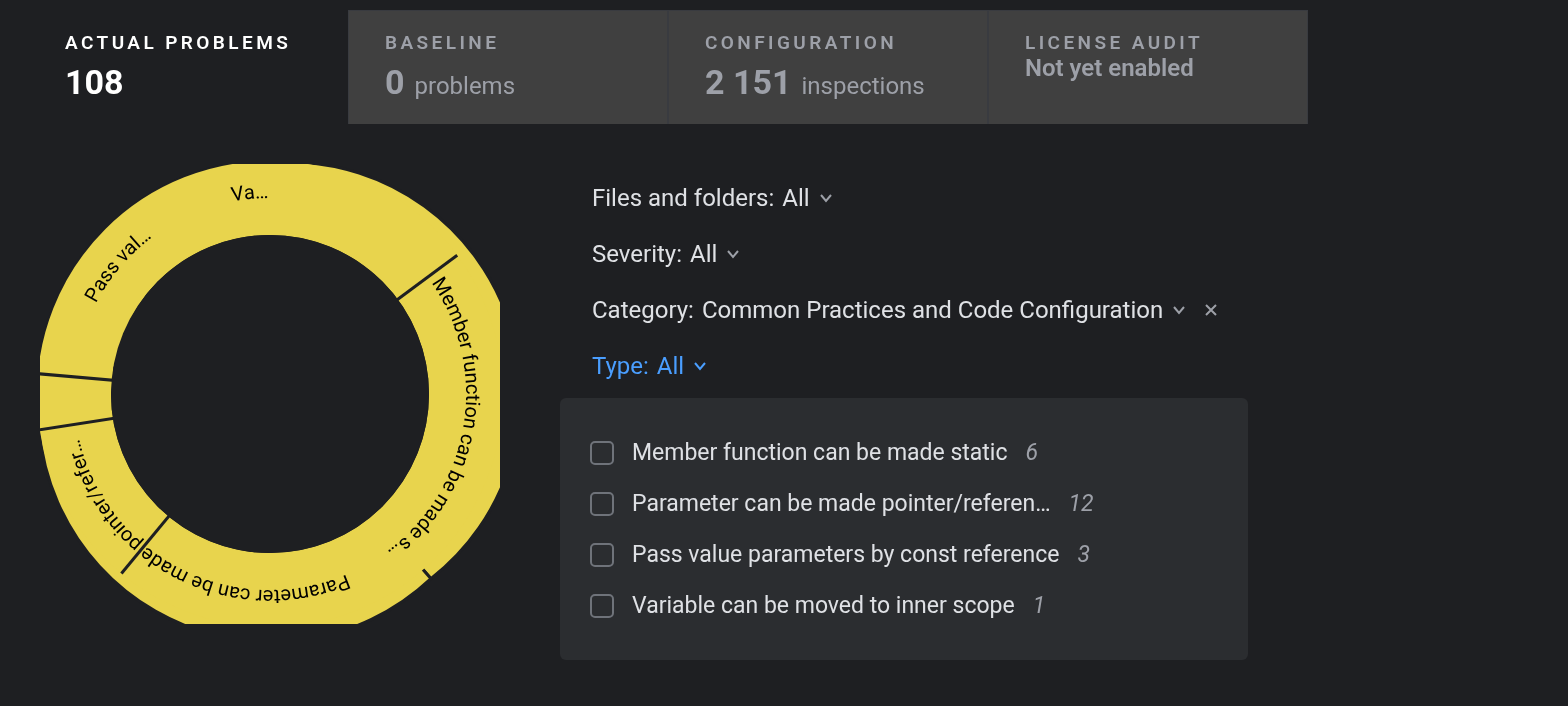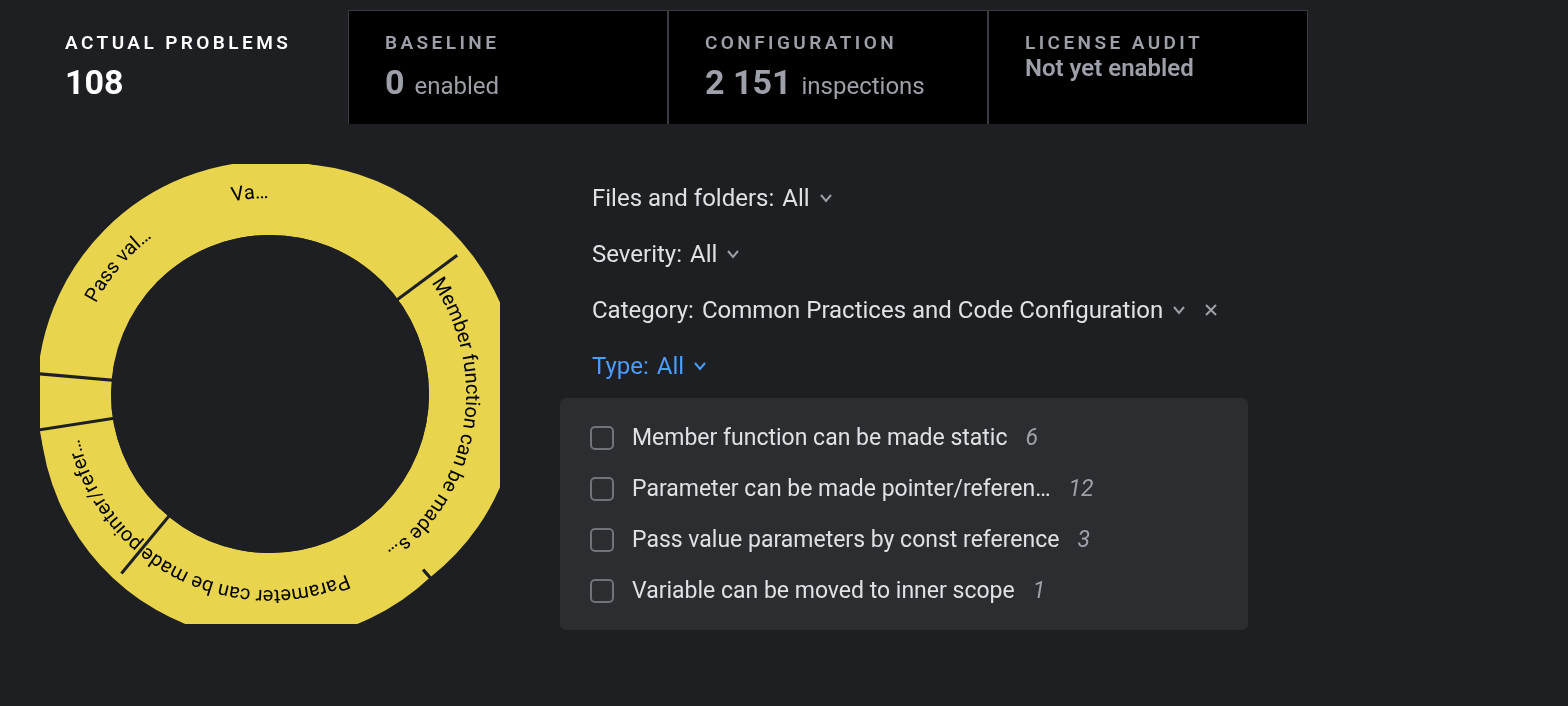--- a/index.html
+++ b/index.html
@@ -33,21 +33,21 @@
   .tab {
     flex: 0 0 auto;
     padding: 20px 36px 22px 36px;
     border: 1px solid transparent;
     border-bottom: none;
     min-width: 320px;
     cursor: pointer;
   }
   .tab.inactive {
     border-color: var(--border);
-    background: #000000;
+    background: #404040;
   }
   .tab-label {
     letter-spacing: 0.18em;
     font-size: 19px;
     font-weight: 600;
     color: var(--text-dim);
     text-transform: uppercase;
   }
   .tab.active .tab-label { color: var(--text-bright); }
   .tab-value-row {
@@ -146,21 +146,21 @@
     margin-left: 8px;
     color: var(--text-dim);
     cursor: pointer;
   }
   .close-x svg { display: block; }
 
   
   .type-list {
     background: var(--surface);
     border-radius: 6px;
-    padding: 14px 0;
+    padding: 29px 0;
     margin-top: -10px;
     width: 688px;
   }
   .type-item {
     display: flex;
     align-items: center;
     gap: 18px;
     padding: 12px 30px;
     cursor: pointer;
   }
@@ -192,21 +192,21 @@
   <div class="tab active" data-name="tab-actual-problems">
     <div class="tab-label" data-name="tab-label">Actual problems</div>
     <div class="tab-value-row">
       <span class="tab-value" data-name="tab-value">108</span>
     </div>
   </div>
   <div class="tab inactive" data-name="tab-baseline">
     <div class="tab-label" data-name="tab-label">Baseline</div>
     <div class="tab-value-row">
       <span class="tab-value" data-name="tab-value">0</span>
-      <span class="tab-unit" data-name="tab-unit">enabled</span>
+      <span class="tab-unit" data-name="tab-unit">problems</span>
     </div>
   </div>
   <div class="tab inactive" data-name="tab-configuration">
     <div class="tab-label" data-name="tab-label">Configuration</div>
     <div class="tab-value-row">
       <span class="tab-value" data-name="tab-value">2 151</span>
       <span class="tab-unit" data-name="tab-unit">inspections</span>
     </div>
   </div>
   <div class="tab inactive" data-name="tab-license-audit">

